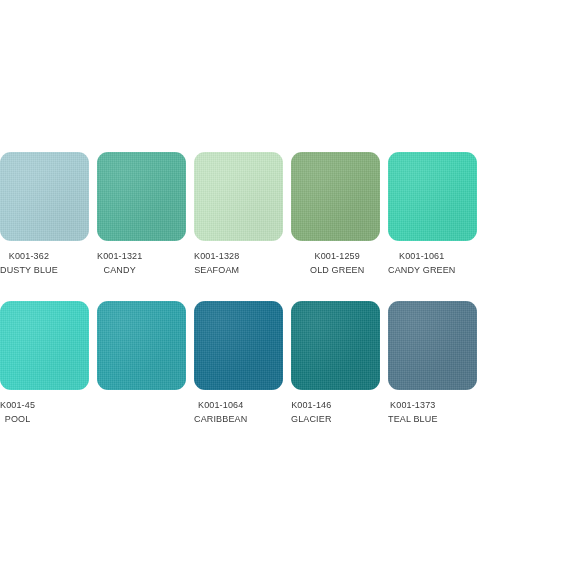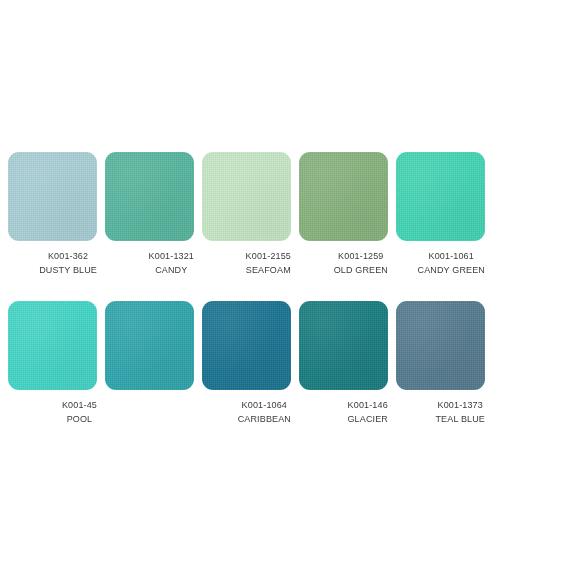--- a/index.html
+++ b/index.html
@@ -35,21 +35,21 @@
     width: 585px;
   }
 
   .swatch-row.row-1 { margin-top: 152px; }
   .swatch-row.row-2 { margin-top: 24px; }
 
   .swatch-cell {
     width: 97px;
     display: flex;
     flex-direction: column;
-    align-items: flex-end;
+    align-items: flex-start;
   }
 
   .swatch-chip {
     position: relative;
     width: 89px;
     height: 89px;
     border-radius: 11px;
     overflow: hidden;
     background-color: #cccccc;
   }
@@ -121,21 +121,21 @@
         <div class="swatch-chip" style="background-color: rgb(84, 180, 156);"></div>
         <div class="swatch-labels" style="color: rgb(59, 59, 59);">
           <span class="swatch-code">K001-1321</span>
           <span class="swatch-name">CANDY</span>
         </div>
       </div>
 
       <div class="swatch-cell">
         <div class="swatch-chip" style="background-color: rgb(196, 229, 195);"></div>
         <div class="swatch-labels" style="color: rgb(59, 59, 59);">
-          <span class="swatch-code">K001-2155</span>
+          <span class="swatch-code">K001-1328</span>
           <span class="swatch-name">SEAFOAM</span>
         </div>
       </div>
 
       <div class="swatch-cell">
         <div class="swatch-chip" style="background-color: rgb(133, 176, 123);"></div>
         <div class="swatch-labels" style="color: rgb(59, 59, 59); margin-left: 19px;">
           <span class="swatch-code">K001-1259</span>
           <span class="swatch-name">OLD GREEN</span>
         </div>

